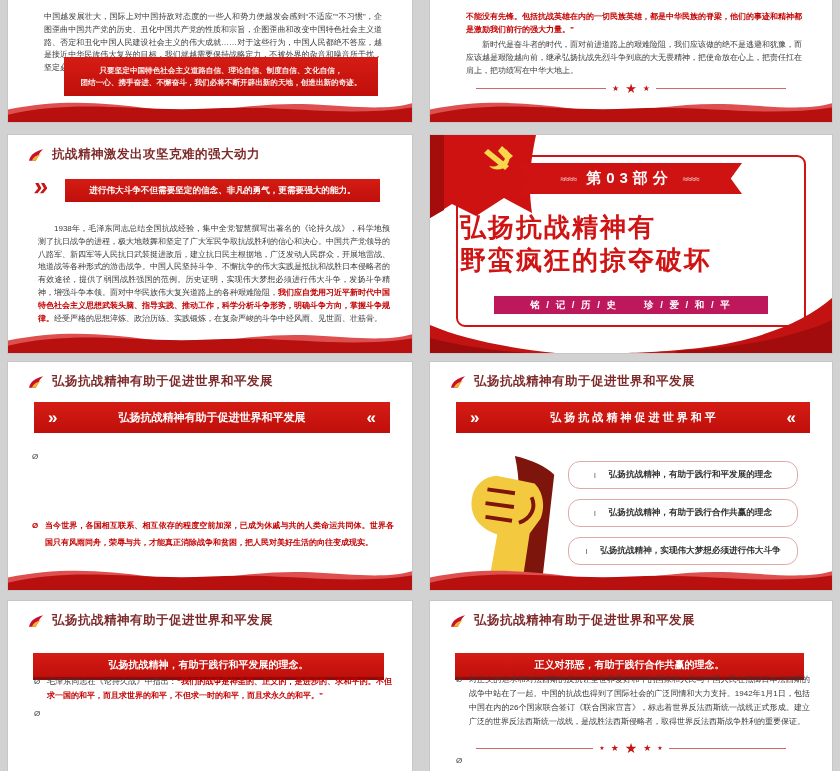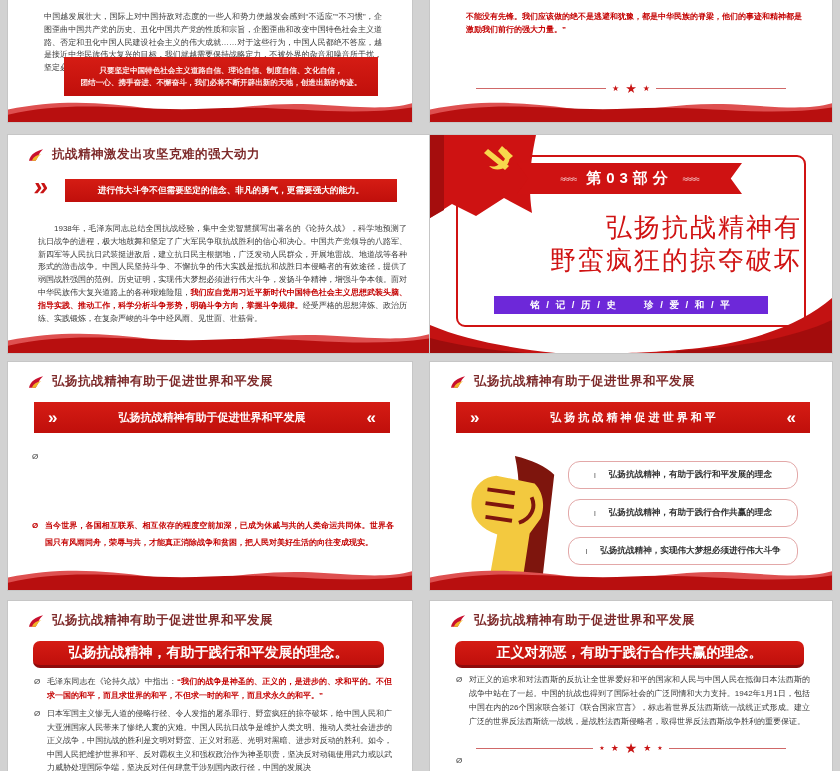--- a/index.html
+++ b/index.html
@@ -3,21 +3,21 @@
 <meta charset="utf-8">
 <style>
   html,body{margin:0;padding:0;}
   body{width:840px;height:771px;overflow:hidden;background:#d2d2d2;
        font-family:"Liberation Sans", sans-serif;}
   #app{position:relative;width:840px;height:771px;overflow:hidden;}
   .slide{position:absolute;background:#ffffff;overflow:hidden;box-shadow:0 0 0 1px #c6c6c6;}
   
   #s1{left:8px;  top:-106px; width:404px; height:228px;}
   #s2{left:430px;top:-106px; width:402px; height:228px;}
-  #s3{left:8px;  top:135px;  width:404px; height:218px;padding-left:17px;}
+  #s3{left:8px;  top:135px;  width:404px; height:218px;}
   #s4{left:430px;top:135px;  width:402px; height:218px;}
   #s5{left:8px;  top:362px;  width:404px; height:228px;}
   #s6{left:430px;top:362px;  width:402px; height:228px;}
   #s7{left:8px;  top:601px;  width:404px; height:228px;}
   #s8{left:430px;top:601px;  width:402px; height:228px;}
   
   .s1-inner,.s2-inner{position:absolute;left:0;top:106px;right:0;bottom:0;}
 
   .wave{position:absolute;left:0;bottom:0;width:100%;height:27px;}
   .wave svg{display:block;width:100%;height:100%;}
@@ -52,38 +52,38 @@
   .s3-banner{left:57px;right:32px;top:44px;height:23px;font-size:8.6px;}
   .s3-body{position:absolute;left:30px;right:22px;top:80px;text-indent:2em;}
   
   .s4-border{position:absolute;left:26px;right:26px;top:20px;bottom:26px;border:2px solid #d01313;border-radius:9px;}
   .s4-flag{position:absolute;left:0;top:0;width:112px;height:96px;}
   .s4-ribbon{position:absolute;left:87px;right:90px;top:28px;height:31px;background:#cf1212;
              clip-path:polygon(0 0,100% 0,95% 50%,100% 100%,0 100%,5% 50%);
              display:flex;align-items:center;justify-content:center;gap:10px;color:#fff;}
   .s4-ribbon .sq{font-size:9px;letter-spacing:-1px;opacity:.85;}
   .s4-ribbon .lbl{font-size:15px;font-weight:bold;letter-spacing:5px;}
-  .s4-title{position:absolute;left:30px;right:30px;top:76px;text-align:right;color:#d01313;
-            font-weight:normal;font-size:26px;line-height:33px;letter-spacing:2px;}
-  .s4-slogan{position:absolute;left:64px;right:64px;top:161px;height:18px;background:#6d28d9;color:#fff;
+  .s4-title{position:absolute;left:30px;right:30px;top:76px;text-align:left;color:#d01313;
+            font-weight:bold;font-size:26px;line-height:33px;letter-spacing:2px;}
+  .s4-slogan{position:absolute;left:64px;right:64px;top:161px;height:18px;background:#be185d;color:#fff;
              font-size:9.5px;font-weight:bold;letter-spacing:2px;display:flex;align-items:center;justify-content:center;gap:26px;}
   .s4-bottom{position:absolute;left:0;right:0;bottom:0;height:55px;}
   .s4-bottom svg{display:block;width:100%;height:100%;}
   
   .s56-banner{left:26px;right:22px;top:40px;height:31px;font-size:11px;padding:0 14px;}
   .s5-b1{position:absolute;left:24px;right:18px;top:86px;line-height:17px;}
   .s5-b2{position:absolute;left:24px;right:18px;top:155px;line-height:17px;}
   .s6-fist{position:absolute;left:28px;top:94px;width:108px;height:122px;}
   .s6-items{position:absolute;left:138px;right:34px;top:99px;}
   .s6-item{position:relative;height:26px;border:1px solid #e3a8a8;border-radius:12px;margin-bottom:10px;
            display:flex;align-items:center;justify-content:center;gap:7px;background:#fff;}
   .s6-item .imk{font-size:8px;color:#555;}
   .s6-item .itx{font-size:8.6px;font-weight:bold;color:#333;margin-left:6px;}
   
-  .s78-banner{left:25px;right:28px;top:40px;height:24px;font-size:14px;border-bottom:3px solid #8e0b0b;border-radius:7px;}
+  .s78-banner{left:25px;right:28px;top:52px;height:24px;font-size:10px;border-bottom:3px solid #8e0b0b;}
   .s7-b1{position:absolute;left:26px;right:20px;top:74px;line-height:13.5px;}
   .s7-b2{position:absolute;left:26px;right:20px;top:106px;line-height:13.5px;}
   .s8-b1{position:absolute;left:26px;right:22px;top:72px;line-height:14px;}
   .s8-stars{top:140px;}
   .s8-b2{position:absolute;left:26px;right:22px;top:153px;line-height:14px;}
 </style>
 </head>
 <body>
 
 <div id="app">
@@ -99,21 +99,22 @@
         <svg viewBox="0 0 400 26" preserveAspectRatio="none">
           <path d="M0 26 L0 14 C50 4 95 7 140 13 C200 21 240 6 300 9 C340 11 375 15 400 8 L400 26 Z" fill="#de5050"></path>
           <path d="M0 26 L0 19 C70 3 130 17 200 13 C270 9 330 22 400 12 L400 26 Z" fill="#b80f0f"></path>
         </svg>
       </div>
     </div>
   </div>
 
   <div class="slide" id="s2">
     <div class="s2-inner">
-      <p class="s2-quote red">不能没有先锋。我们应该做的绝不是逃避和犹豫，都是中华民族的脊梁，他们的事迹和精神都是激励我们前行的强大力量。”</p>
+      <p class="s2-quote red">不能没有先锋。包括抗战英雄在内的一切民族英雄，都是中华民族的脊梁，他们的事迹和精神都是激励我们前行的强大力量。”</p>
+      <p class="p8 s2-para">新时代是奋斗者的时代，面对前进道路上的艰难险阻，我们应该做的绝不是逃避和犹豫，而应该越是艰险越向前，继承弘扬抗战先烈斗争到底的大无畏精神，把使命放在心上，把责任扛在肩上，把功绩写在中华大地上。</p>
       <div class="stardiv s2-stars">
         <span class="ln"></span>
         <span class="st" style="font-size:8px">★</span>
         <span class="st" style="font-size:13px">★</span>
         <span class="st" style="font-size:8px">★</span>
         <span class="ln"></span>
       </div>
       <div class="wave">
         <svg viewBox="0 0 400 26" preserveAspectRatio="none">
           <path d="M0 26 L0 14 C50 4 95 7 140 13 C200 21 240 6 300 9 C340 11 375 15 400 8 L400 26 Z" fill="#de5050"></path>
@@ -245,21 +246,21 @@
   <div class="slide" id="s7">
     <div class="hdr">
       <svg class="emb" viewBox="0 0 18 14">
         <path d="M1 13 C3 6 8 3 16 1 C11 5 12 8 8 13 Z" fill="#c8102e"></path>
         <path d="M4 13 C6 9 9 7 14 6 C10 9 10 11 8 13 Z" fill="#f0b429"></path>
       </svg>
       <span class="ttl">弘扬抗战精神有助于促进世界和平发展</span>
     </div>
     <div class="banner s78-banner">弘扬抗战精神，有助于践行和平发展的理念。</div>
     <p class="p8 bullet s7-b1"><span class="mk">Ø</span><span>毛泽东同志在《论持久战》中指出：</span><span class="red">“我们的战争是神圣的、正义的，是进步的、求和平的。不但求一国的和平，而且求世界的和平，不但求一时的和平，而且求永久的和平。”</span></p>
-    <p class="p8 bullet s7-b2"><span class="mk">Ø</span><span>日本军国主义惨无人道的侵略行径、令人发指的屠杀罪行、野蛮疯狂的掠夺破坏，给中国人民和广大亚洲国家人民带来了惨绝人寰的灾难。中国人民抗日战争是维护人类文明、推动人类社会进步的正义战争，中国抗战的胜利是文明对野蛮、正义对邪恶、光明对黑暗、进步对反动的胜利。如今，中国人民把维护世界和平、反对霸权主义和强权政治作为神圣职责，坚决反对动辄使用武力或以武力威胁处理国际争端，坚决反对任何肆意干涉别国内政行径，中国的发展决</span></p>
+    <p class="p8 bullet s7-b2"><span class="mk">Ø</span></p>
   </div>
 
   <div class="slide" id="s8">
     <div class="hdr">
       <svg class="emb" viewBox="0 0 18 14">
         <path d="M1 13 C3 6 8 3 16 1 C11 5 12 8 8 13 Z" fill="#c8102e"></path>
         <path d="M4 13 C6 9 9 7 14 6 C10 9 10 11 8 13 Z" fill="#f0b429"></path>
       </svg>
       <span class="ttl">弘扬抗战精神有助于促进世界和平发展</span>
     </div>

